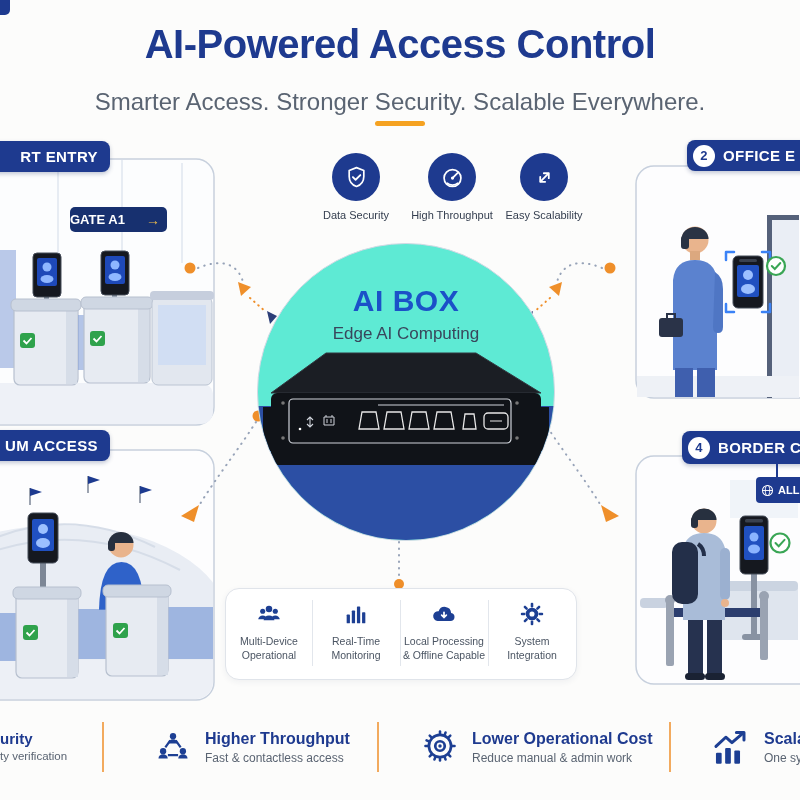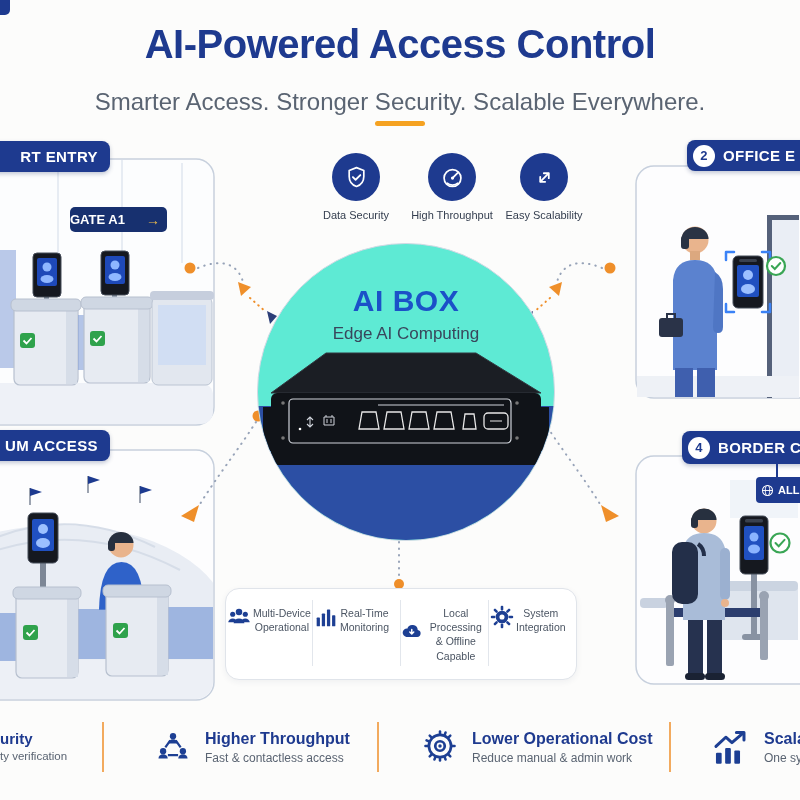--- a/index.html
+++ b/index.html
@@ -45,21 +45,21 @@
   .circle .blue-fill{position:absolute;left:-10px;right:-10px;top:162px;bottom:-10px;
                      background:var(--royal-blue,#2c4fa4);}
   .circle .c-title{position:absolute;left:0;top:40px;width:100%;text-align:center;
                    font-size:30px;font-weight:800;color:var(--title-blue,#1b51c8);letter-spacing:.5px;}
   .circle .c-sub{position:absolute;left:0;top:80px;width:100%;text-align:center;
                  font-size:17px;font-weight:500;color:var(--text-dark,#39465c);}
 
   
   .card{left:225px;top:588px;width:350px;height:90px;background:#fff;border:1.3px solid #e0e4ea;
         border-radius:14px;box-shadow:0 2px 6px rgba(30,50,90,.06);}
-  .bf{top:600px;width:88px;display:flex;flex-direction:row;align-items:center;text-align:center;}
+  .bf{top:600px;width:88px;display:flex;flex-direction:column;align-items:center;text-align:center;}
   .bf .bf-txt{margin-top:6px;font-size:10.5px;line-height:1.35;color:#4b5563;font-weight:500;}
   .card-div{top:600px;width:1px;height:66px;background:#e2e6ec;}
 
   
   .ben-title{font-size:16px;font-weight:800;color:var(--navy,#1e3a8f);white-space:nowrap;}
   .ben-desc{font-size:12px;color:var(--text-gray,#5a6472);white-space:nowrap;}
   .ben-div{top:722px;width:2px;height:50px;background:var(--accent-orange,#ef8f2a);opacity:.75;}
 </style>
 </head>
 <body>

